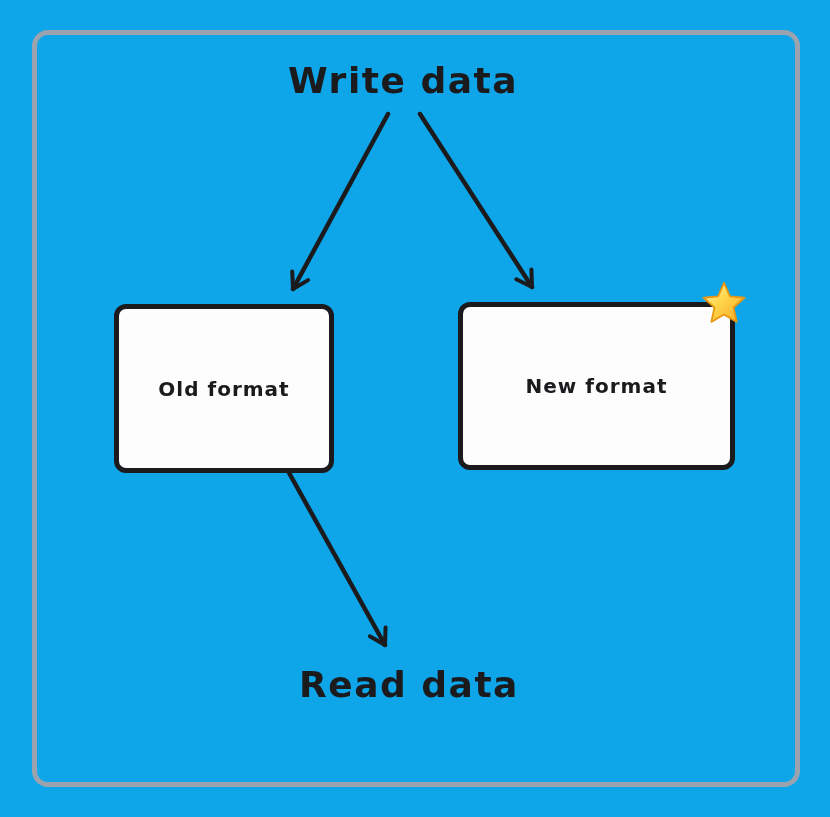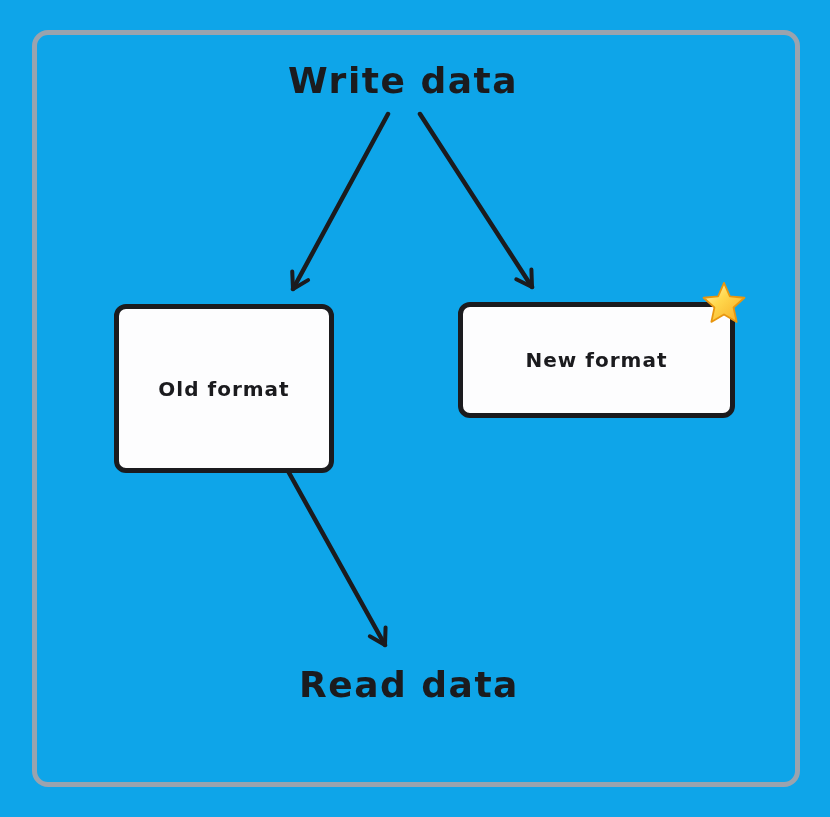--- a/index.html
+++ b/index.html
@@ -37,21 +37,21 @@
   .node {
     position: absolute;
     border: 5px solid #1b1b1e;
     border-radius: 12px;
     background: #fdfdfe;
     display: flex;
     align-items: center;
     justify-content: center;
   }
   .node.old { left: 114px; top: 304px; width: 220px; height: 169px; }
-  .node.new { left: 458px; top: 302px; width: 277px; height: 116px; }
+  .node.new { left: 458px; top: 302px; width: 277px; height: 168px; }
   .node-label {
     font-weight: 700;
     font-size: 20px;
     letter-spacing: 1px;
     color: #1b1b1e;
     white-space: nowrap;
   }
   svg.arrows-layer {
     position: absolute;
     left: 0; top: 0;

